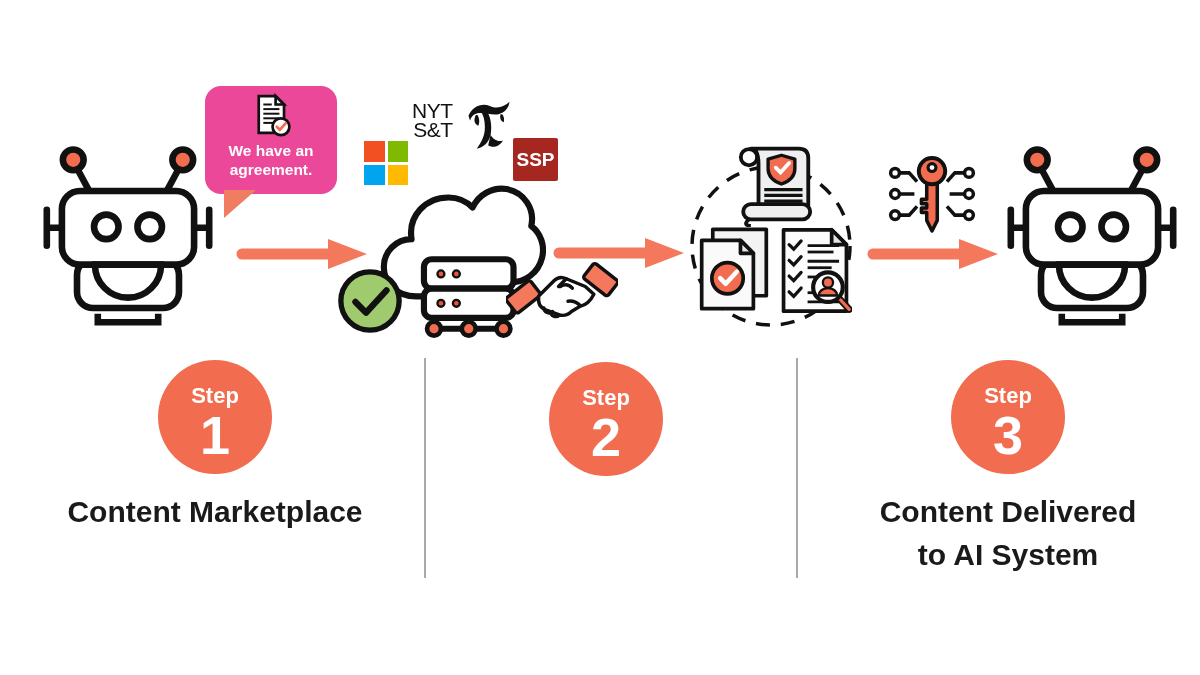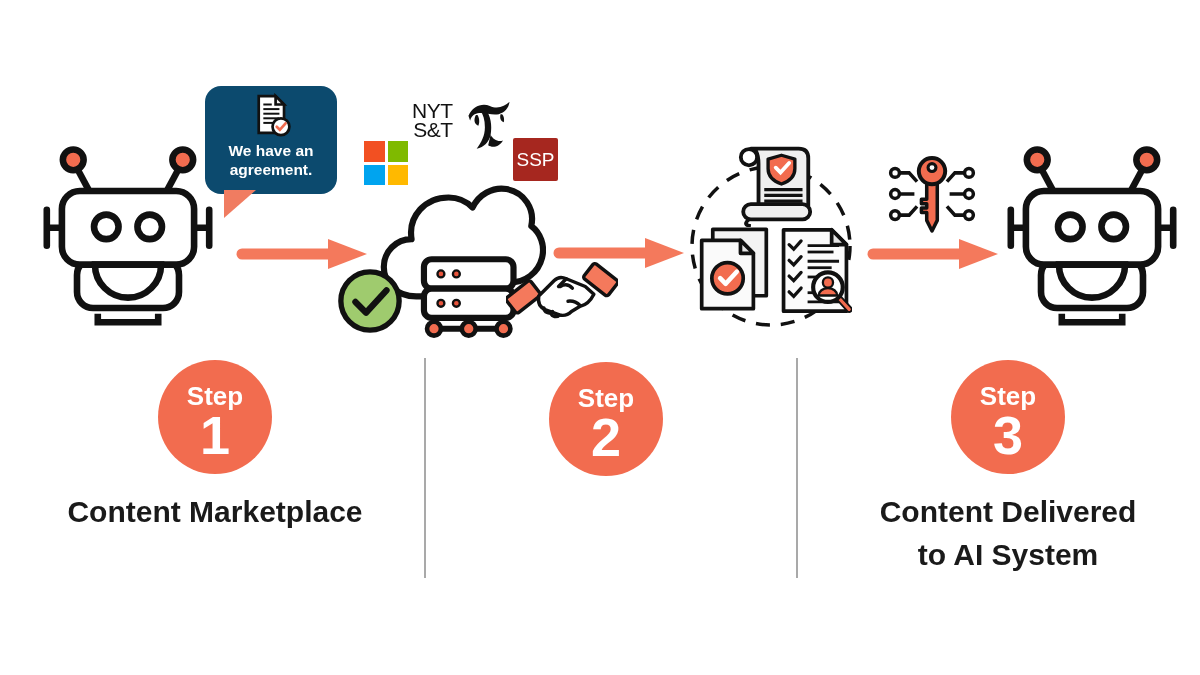--- a/index.html
+++ b/index.html
@@ -2,36 +2,36 @@
 <html><head>
 <meta charset="utf-8">
 <style>
   html,body{margin:0;padding:0;background:#fff;}
   #canvas{position:relative;width:1200px;height:675px;background:#fff;overflow:hidden;
           font-family:"Liberation Sans",sans-serif;}
   .abs{position:absolute;}
   
   .robot{width:190px;height:186px;}
   
-  .bubble{left:205px;top:86px;width:132px;height:108px;background:#0c4a6e;border-radius:16px;
+  .bubble{left:205px;top:86px;width:132px;height:108px;background:#ec4899;border-radius:16px;
           display:flex;flex-direction:column;align-items:center;justify-content:flex-start;}
   .bubble-tail{left:224px;top:190px;width:0;height:0;border-top:28px solid #F07C61;border-right:32px solid transparent;}
   .bubble-text{color:#fff;font-size:15.5px;font-weight:700;line-height:19px;text-align:center;margin-top:2px;}
   
   .mslogo{left:364px;top:141px;width:44px;height:44px;display:grid;grid-template-columns:20.5px 20.5px;
           grid-template-rows:20.5px 20.5px;gap:3px;}
   .nytst{left:412px;top:101px;color:#111;font-weight:400;font-size:21px;line-height:19px;letter-spacing:-0.5px;text-align:right;}
   .ssp{left:513px;top:138px;width:45px;height:43px;background:#A6271F;border-radius:2px;color:#fff;
-       font-weight:400;font-size:19px;display:flex;align-items:center;justify-content:center;letter-spacing:0;}
+       font-weight:700;font-size:19px;display:flex;align-items:center;justify-content:center;letter-spacing:0;}
   
   .arrow{width:135px;height:34px;}
   
   .step-circle{width:114px;height:114px;border-radius:50%;background:#F26C4F;color:#fff;
                display:flex;flex-direction:column;align-items:center;justify-content:center;}
-  .step-label{font-size:26px;font-weight:700;line-height:26px;margin-top:10px;}
+  .step-label{font-size:22px;font-weight:700;line-height:26px;margin-top:10px;}
   .step-number{font-size:54px;font-weight:700;line-height:52px;}
   
   .caption{width:420px;text-align:center;color:#1A1A1A;font-size:30px;font-weight:700;line-height:43px;}
   .divider{width:2px;height:220px;background:#A9A9A9;}
   svg{display:block;}
 </style>
 </head>
 <body>
 
 <div id="canvas">

